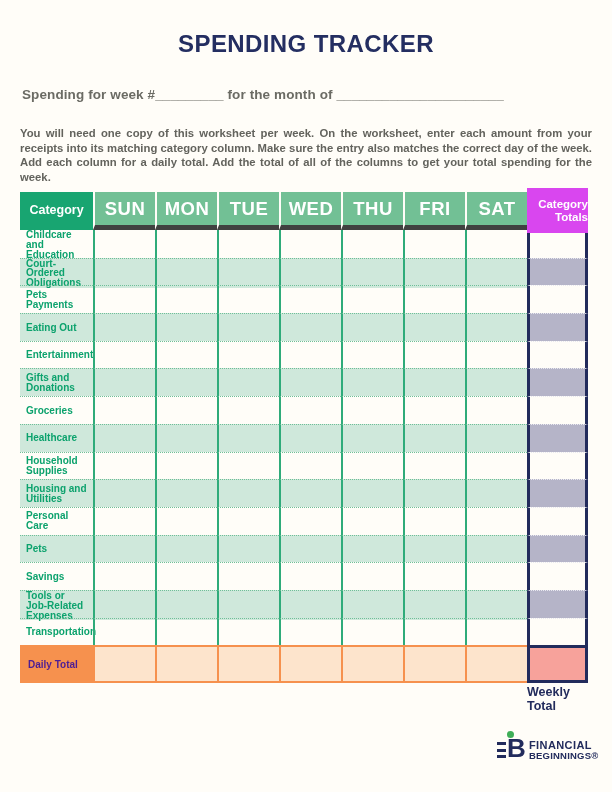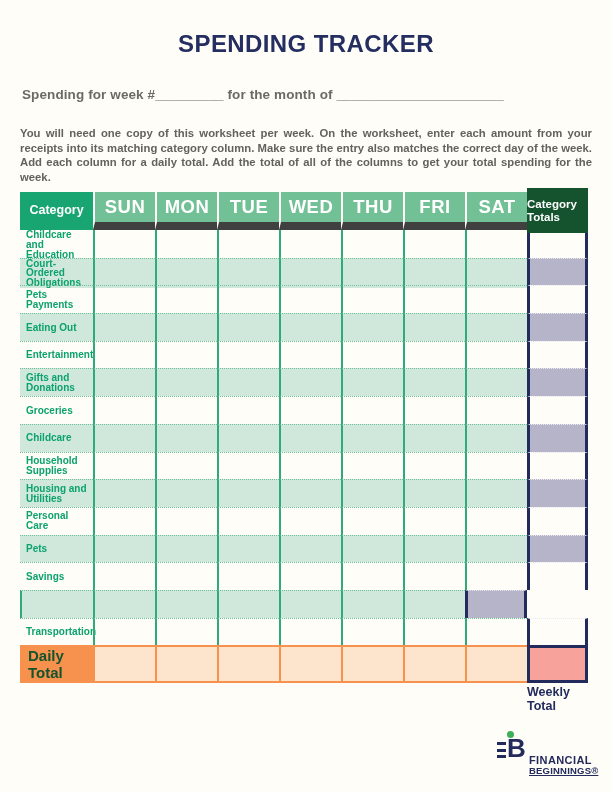--- a/index.html
+++ b/index.html
@@ -38,29 +38,29 @@
     background:#18a571; color:#fff;
     font-weight:bold; font-size:12.5px;
     display:flex; align-items:center; justify-content:center;
     border-bottom:3px solid #18a571;
   }
   .th-day {
     background:#72c095; color:#fff;
     font-weight:bold; font-size:18.5px; letter-spacing:0.5px;
     display:flex; align-items:center; justify-content:center;
     border-left:2.5px solid #fffdf8;
-    border-bottom:8px solid #404040;
+    border-bottom:5px solid #404040;
   }
   .th-tot { position:relative; }
   .th-tot-inner {
     position:absolute; left:0; right:0; top:-4px; bottom:-3px;
-    background:#14532d; color:#fff;
+    background:#d946ef; color:#fff;
     font-weight:bold; font-size:11.5px; line-height:12.5px;
     display:flex; align-items:center; justify-content:center;
-    text-align:left;
+    text-align:right;
   }
   
   .trow { height:27.7px; }
   .trow .lab {
     color:#0ca26d; font-weight:bold;
     font-size:10px; line-height:9.8px;
     display:flex; align-items:center;
     padding-left:6px; padding-right:5px;
   }
   .trow .dc { border-left:2px solid #2fab7a; }
@@ -69,22 +69,22 @@
   .trow .tc {
     background:#fffdf8;
     border-left:3px solid #222b5c;
     border-right:3px solid #222b5c;
   }
   .trow.alt .tc { background:#b5b4c8; }
   .trow + .trow .tc { border-top:1px dotted #e8e8f0; }
   
   .drow { height:38px; }
   .d-label {
-    background:#f6914e; color:#14532d;
-    font-weight:bold; font-size:15px;
+    background:#f6914e; color:#4c1d95;
+    font-weight:bold; font-size:10px;
     display:flex; align-items:center; padding-left:8px;
     border-top:2px solid #f6914e; border-bottom:2px solid #f6914e;
   }
   .d-cell {
     background:#fde4cc;
     border-left:2px solid #f6914e;
     border-top:2px solid #f6914e;
     border-bottom:2px solid #f6914e;
   }
   .d-tot { background:#f7a29b; border:3px solid #222b5c; }
@@ -104,23 +104,23 @@
     background:#3fae58;
   }
   .logo-bar { position:absolute; left:0; width:9px; height:3.2px; background:#222b5c; }
   .logo-bar.b1 { top:11px; }
   .logo-bar.b2 { top:17.5px; }
   .logo-bar.b3 { top:24px; }
   .logo-b {
     position:absolute; left:10px; top:3px;
     font-size:26px; line-height:28px; font-weight:bold; color:#222b5c;
   }
-  .logo-text { margin-left:5px; margin-top:24px; color:#222b5c; font-weight:bold; }
+  .logo-text { margin-left:5px; margin-top:9px; color:#222b5c; font-weight:bold; }
   .logo-text .l1 { font-size:11px; line-height:11px; letter-spacing:0.4px; }
-  .logo-text .l2 { font-size:9.5px; line-height:10.5px; letter-spacing:0.2px;text-decoration:underline; }
+  .logo-text .l2 { font-size:9.5px; line-height:10.5px; letter-spacing:0.2px; }
 </style>
 </head>
 <body>
 
 <div class="title">SPENDING TRACKER</div>
 
 <div class="week-line">Spending for week #_________ for the month of ______________________</div>
 
 <div class="instructions">You will need one copy of this worksheet per week. On the worksheet, enter each amount from your receipts into its matching category column. Make sure the entry also matches the correct day of the week. Add each column for a daily total. Add the total of all of the columns to get your total spending for the week.</div>
 
@@ -212,21 +212,21 @@
         <div class="dc"></div>
         <div class="dc"></div>
         <div class="dc"></div>
         <div class="dc"></div>
         <div class="dc"></div>
         <div class="dc"></div>
         <div class="dc"></div>
         <div class="tc"></div>
       </div>
       <div class="grid-row trow alt">
-        <div class="lab">Childcare</div>
+        <div class="lab">Healthcare</div>
         <div class="dc"></div>
         <div class="dc"></div>
         <div class="dc"></div>
         <div class="dc"></div>
         <div class="dc"></div>
         <div class="dc"></div>
         <div class="dc"></div>
         <div class="tc"></div>
       </div>
       <div class="grid-row trow">
@@ -278,20 +278,21 @@
         <div class="dc"></div>
         <div class="dc"></div>
         <div class="dc"></div>
         <div class="dc"></div>
         <div class="dc"></div>
         <div class="dc"></div>
         <div class="dc"></div>
         <div class="tc"></div>
       </div>
       <div class="grid-row trow alt">
+        <div class="lab">Tools or Job-Related Expenses</div>
         <div class="dc"></div>
         <div class="dc"></div>
         <div class="dc"></div>
         <div class="dc"></div>
         <div class="dc"></div>
         <div class="dc"></div>
         <div class="dc"></div>
         <div class="tc"></div>
       </div>
       <div class="grid-row trow">

